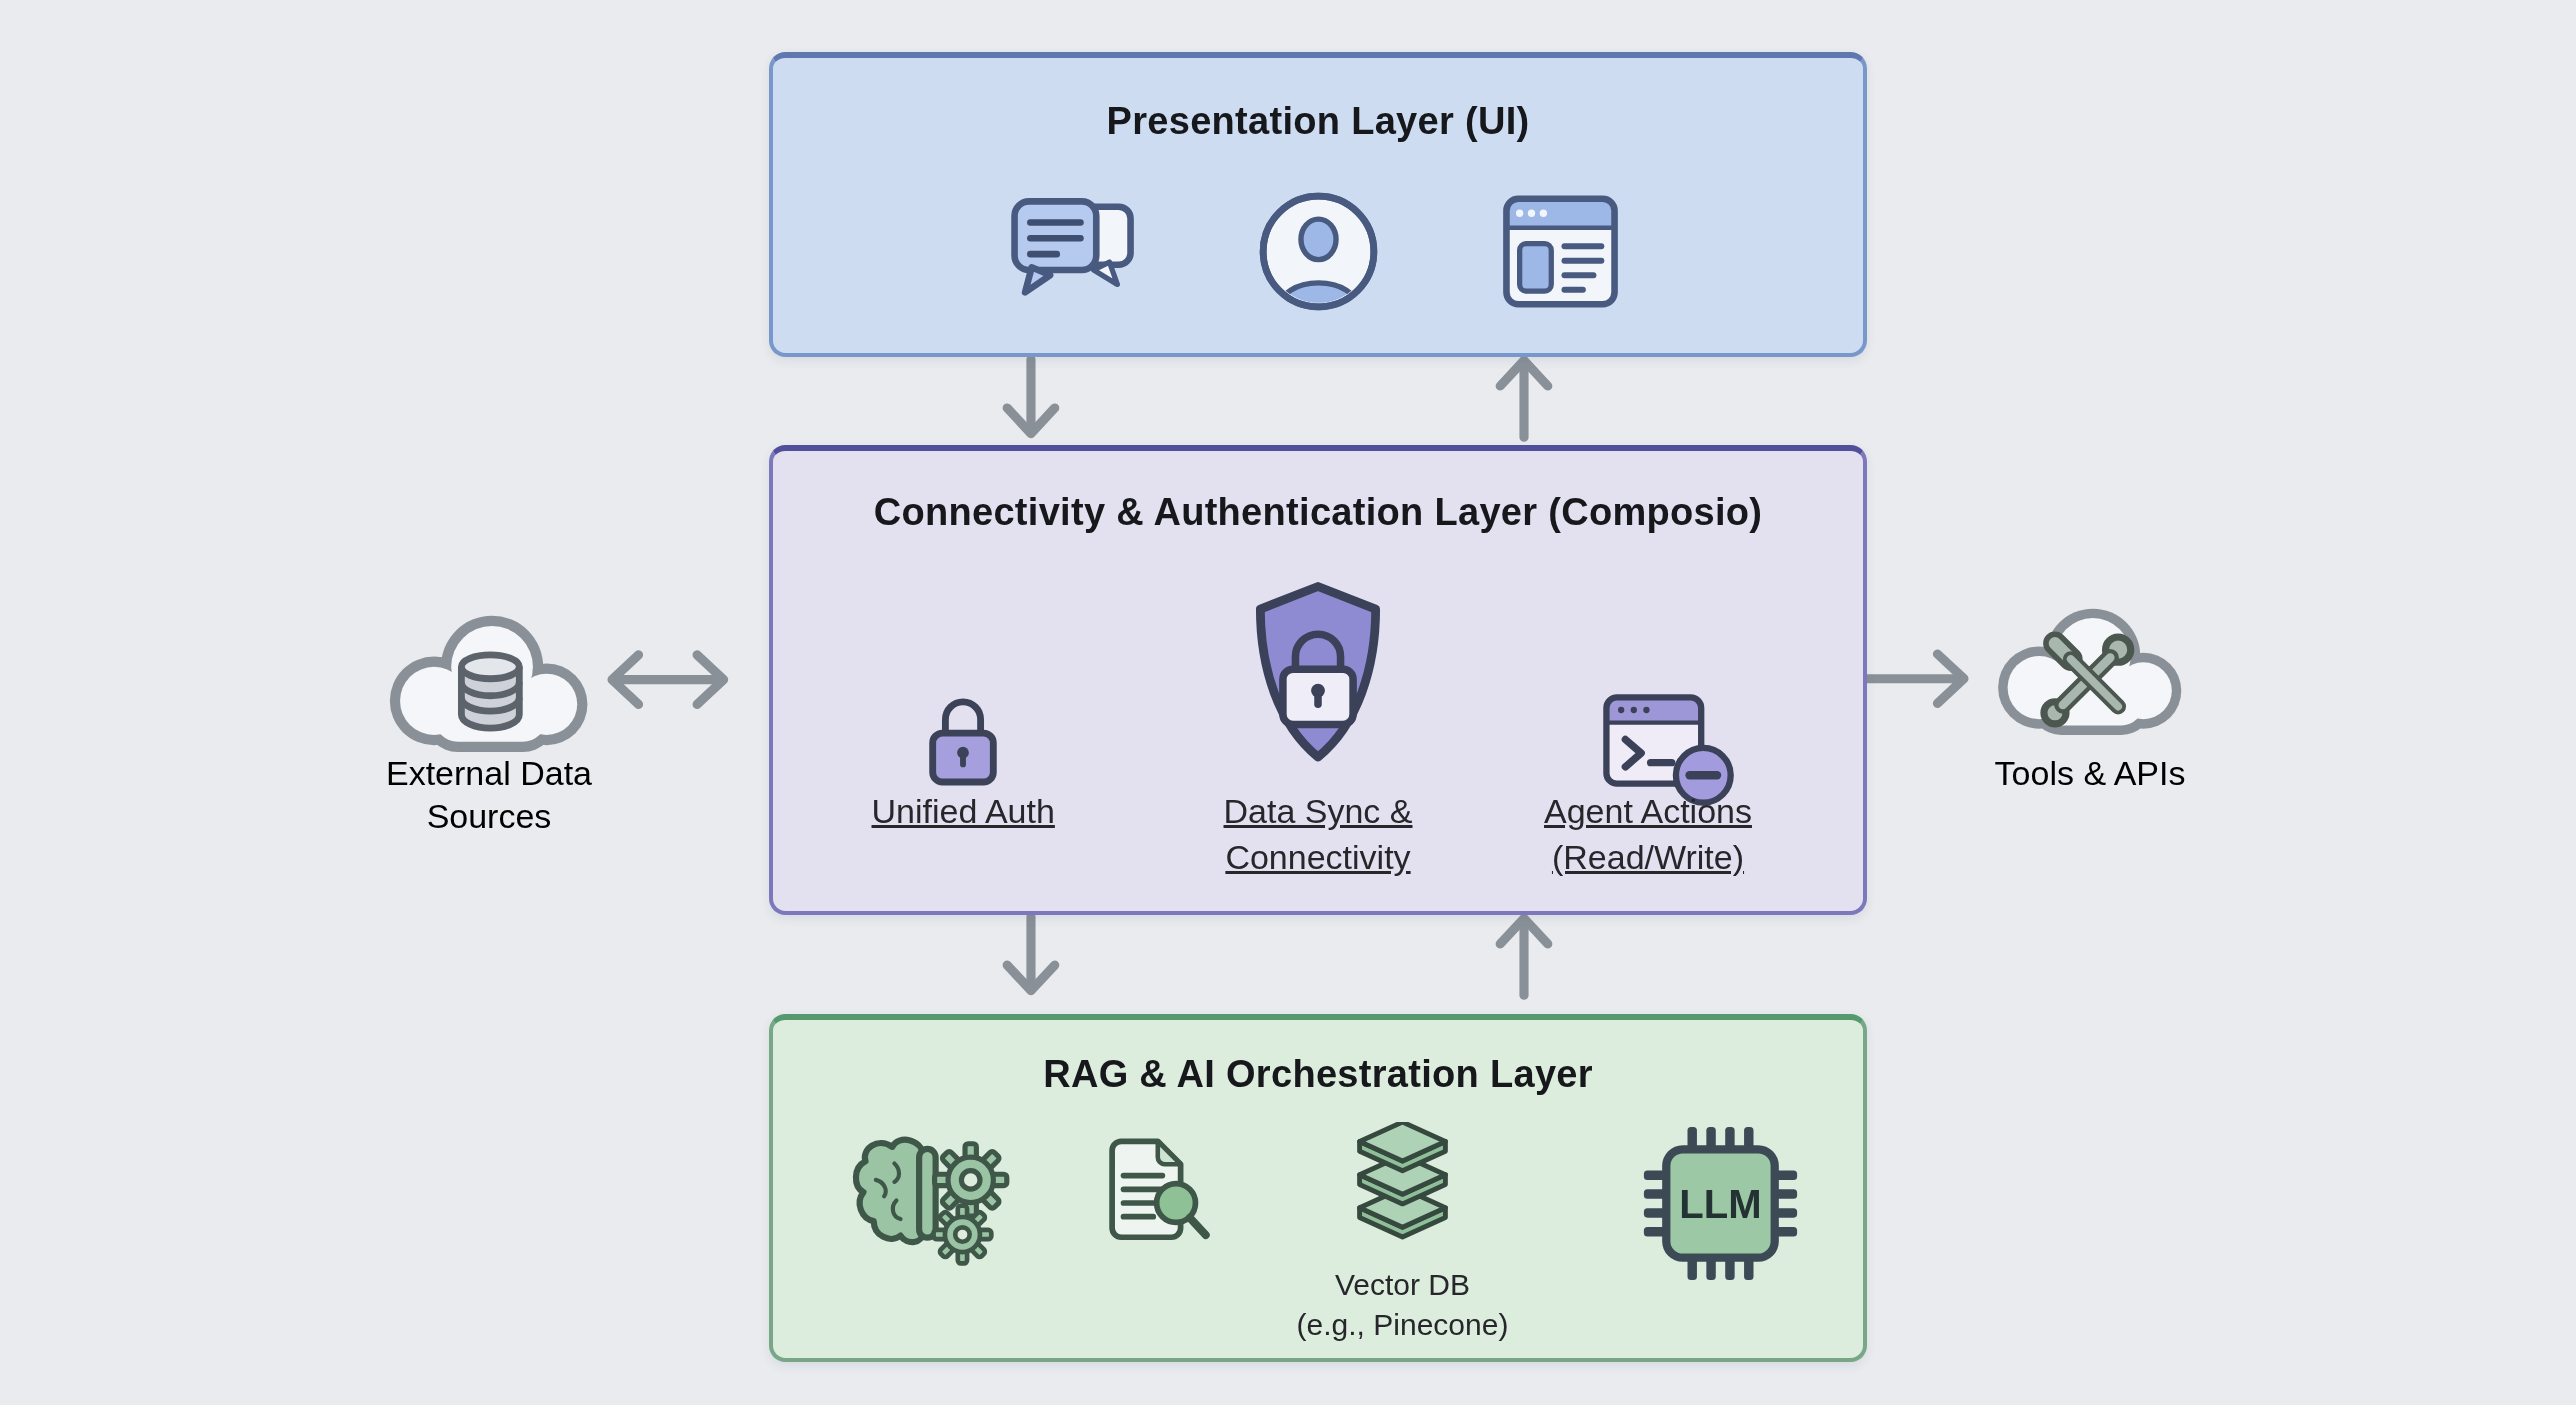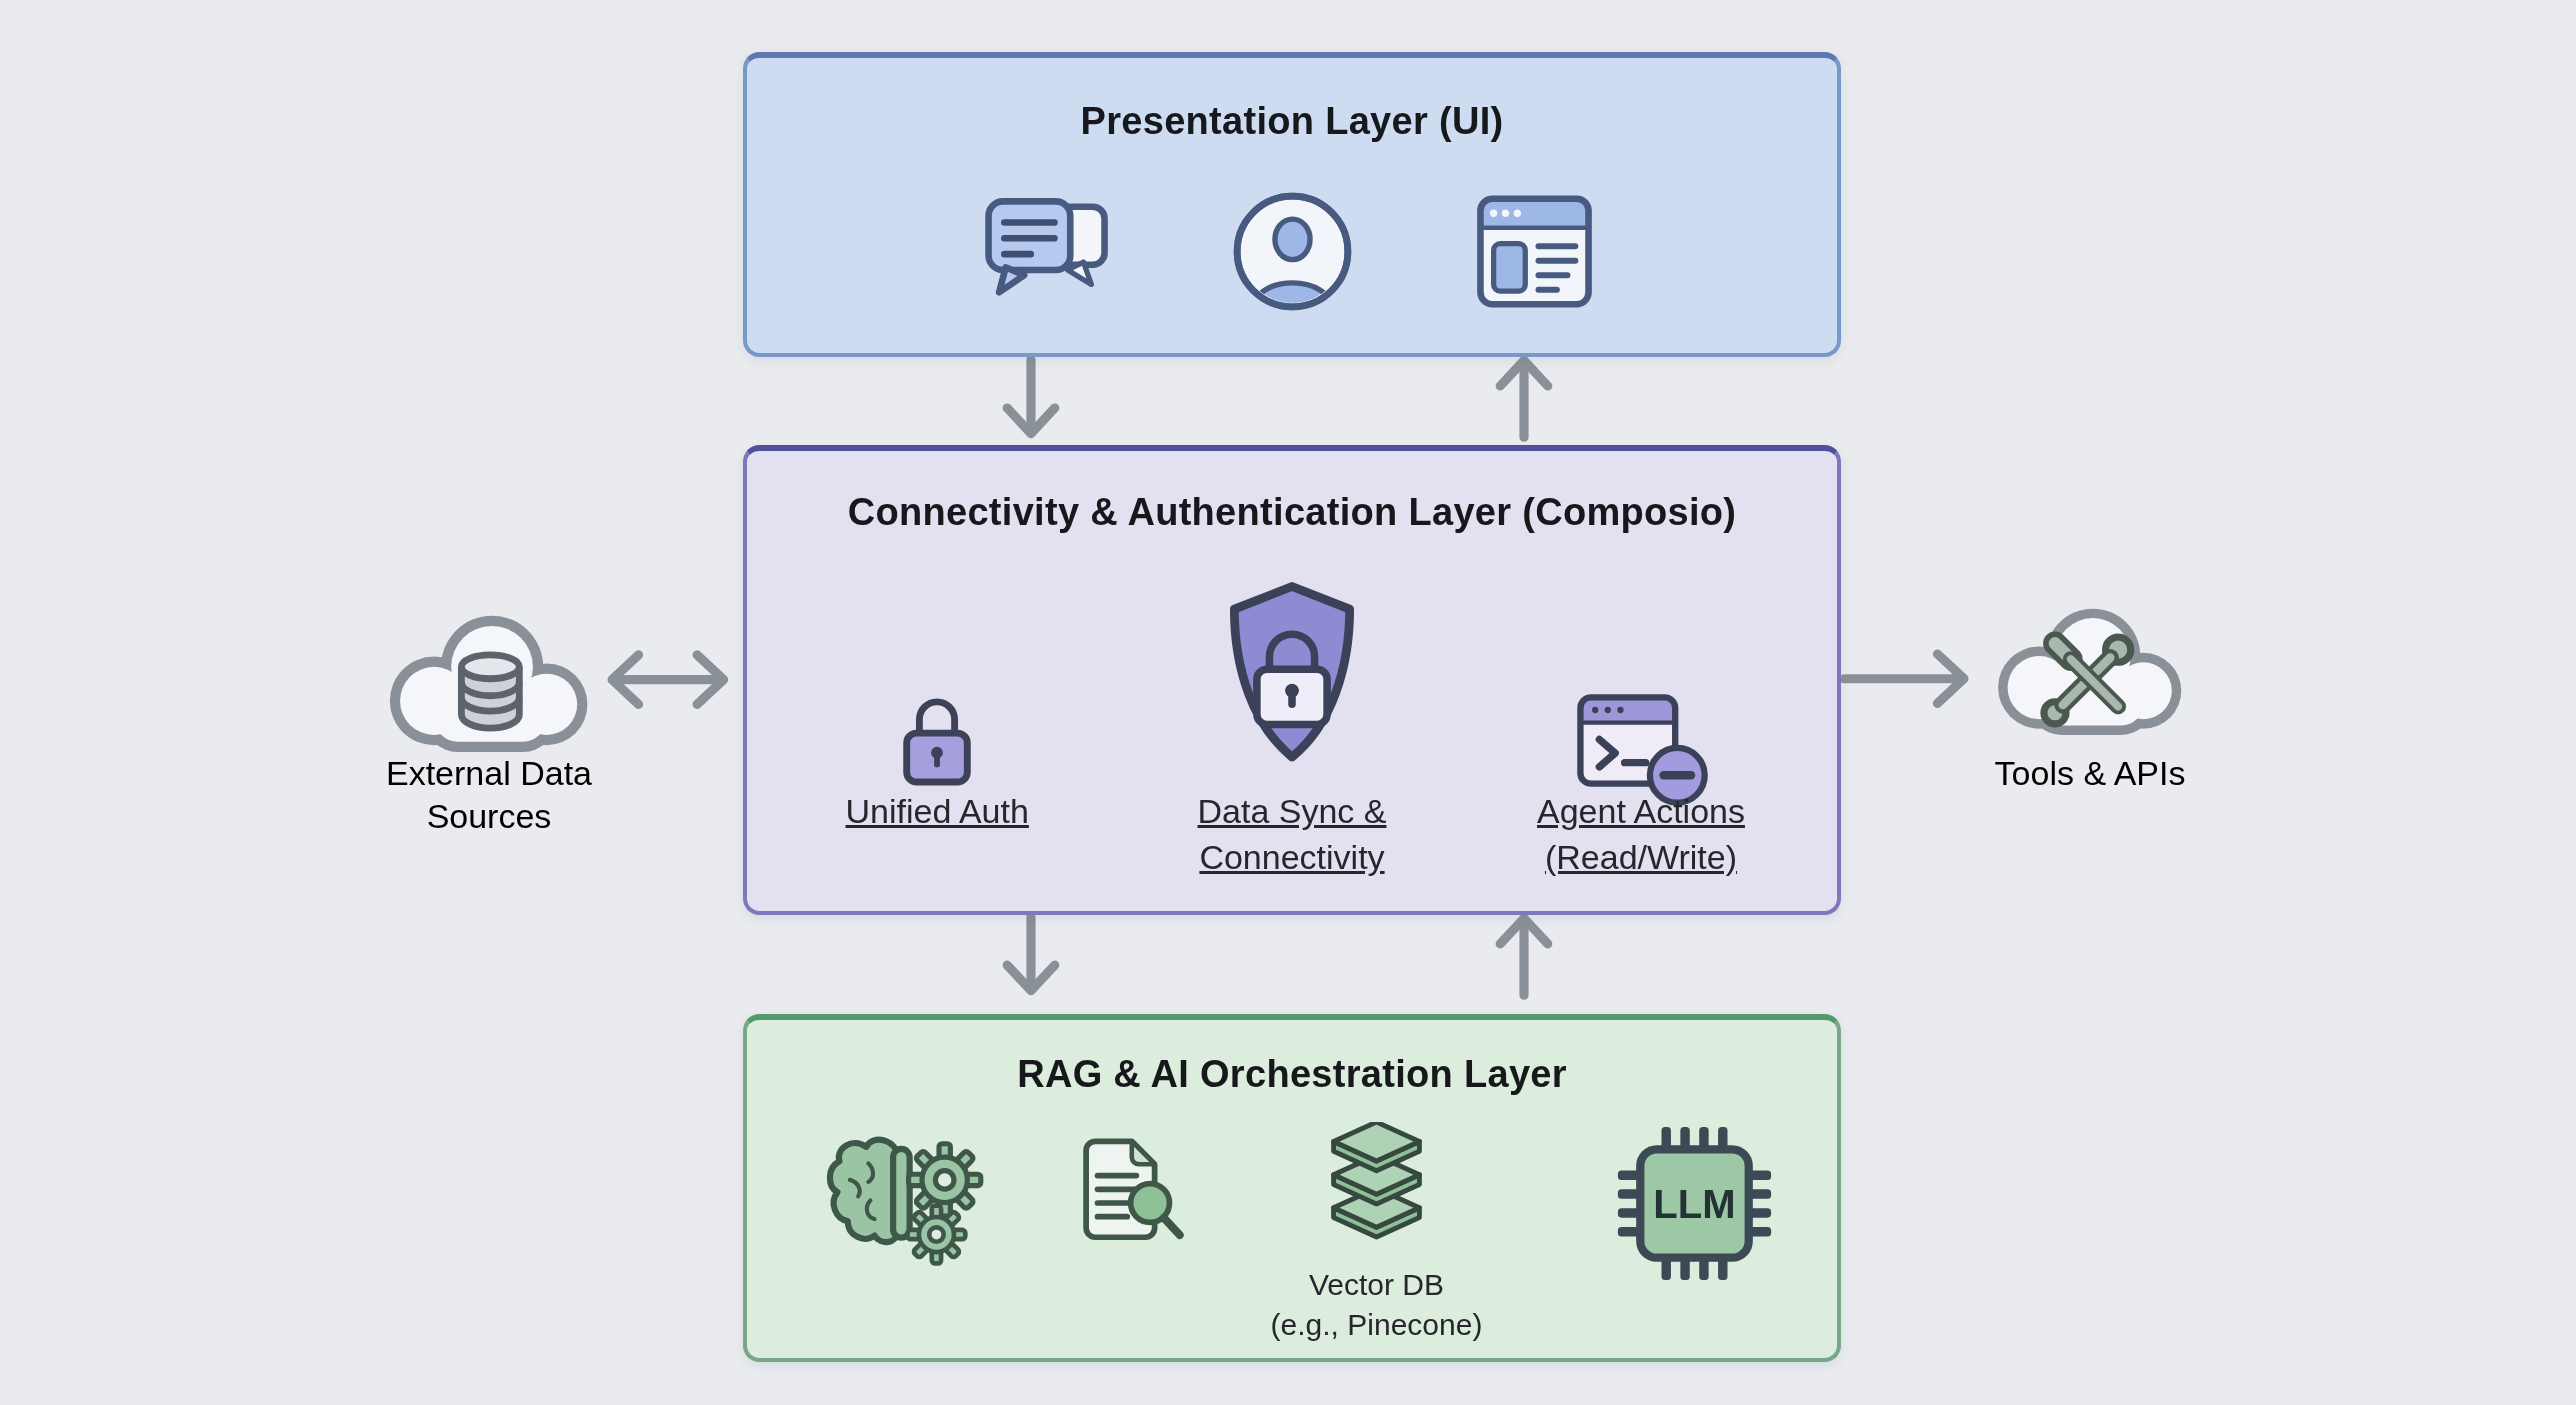--- a/index.html
+++ b/index.html
@@ -1,18 +1,18 @@
 <!DOCTYPE html>
 <html style="font-size:14.6px"><head>
 <meta charset="utf-8">
 <style>
   html,body{margin:0;padding:0;background:#e9ebee;}
   .canvas{position:relative;width:2576px;height:1405px;background:#e9ebee;overflow:hidden;
           font-family:"Liberation Sans","DejaVu Sans",sans-serif;color:#17181c;}
-  .box{position:absolute;border-radius:16.5px;box-shadow:0 3.7px 9.1px rgba(70,85,120,.10);}
+  .box{position:absolute;border-radius:16.5px;box-shadow:0 3.7px 9.1px rgba(70,85,120,.10);margin-left:26px;}
   .box .title{position:absolute;left:0;right:0;text-align:center;font-weight:bold;
               font-size:38px;color:#17181c;letter-spacing:0.3px;}
   .presentation-box{left:743px;top:52px;width:1090px;height:295px;background:#cddcf1;
                     border:4.6px solid #7898cc;border-top:6.4px solid #5f78b0;}
   .presentation-box .title{top:42px;}
   .connectivity-box{left:743px;top:445px;width:1090px;height:460px;background:#e3e1f0;
                     border:4.6px solid #7d78bb;border-top:6.4px solid #514f9b;}
   .connectivity-box .title{top:40px;}
   .rag-box{left:743px;top:1014px;width:1090px;height:338px;background:#dcecdd;
            border:4.6px solid #77a786;border-top:6.4px solid #55996e;}
@@ -147,21 +147,21 @@
       <line x1="87" y1="80" x2="113" y2="80" stroke="#3a4158" stroke-width="8" stroke-linecap="round"></line>
     </svg>
 
     <div class="mid-label" style="left:-1.8px">
       <div>Unified Auth</div>
     </div>
     <div class="mid-label" style="left:353px">
       <div>Data Sync &amp;</div>
       <div>Connectivity</div>
     </div>
-    <div class="mid-label" style="left:702px">
+    <div class="mid-label" style="left:683px">
       <div>Agent Actions</div>
       <div>(Read/Write)</div>
     </div>
   </section>
 
   <section class="box rag-box">
     <div class="title">RAG &amp; AI Orchestration Layer</div>
 
     <svg class="abs" style="left:76px;top:108px" width="165" height="145" viewBox="0 0 160 140">
       <path d="M72 26 C70 10 48 6 42 18 C28 8 12 20 16 32 C4 38 4 56 14 62 C6 72 12 88 24 90 C24 104 40 112 50 104 C56 114 72 112 72 100 Z" fill="#9ac4a3" stroke="#3e5748" stroke-width="6" stroke-linejoin="round"></path>

